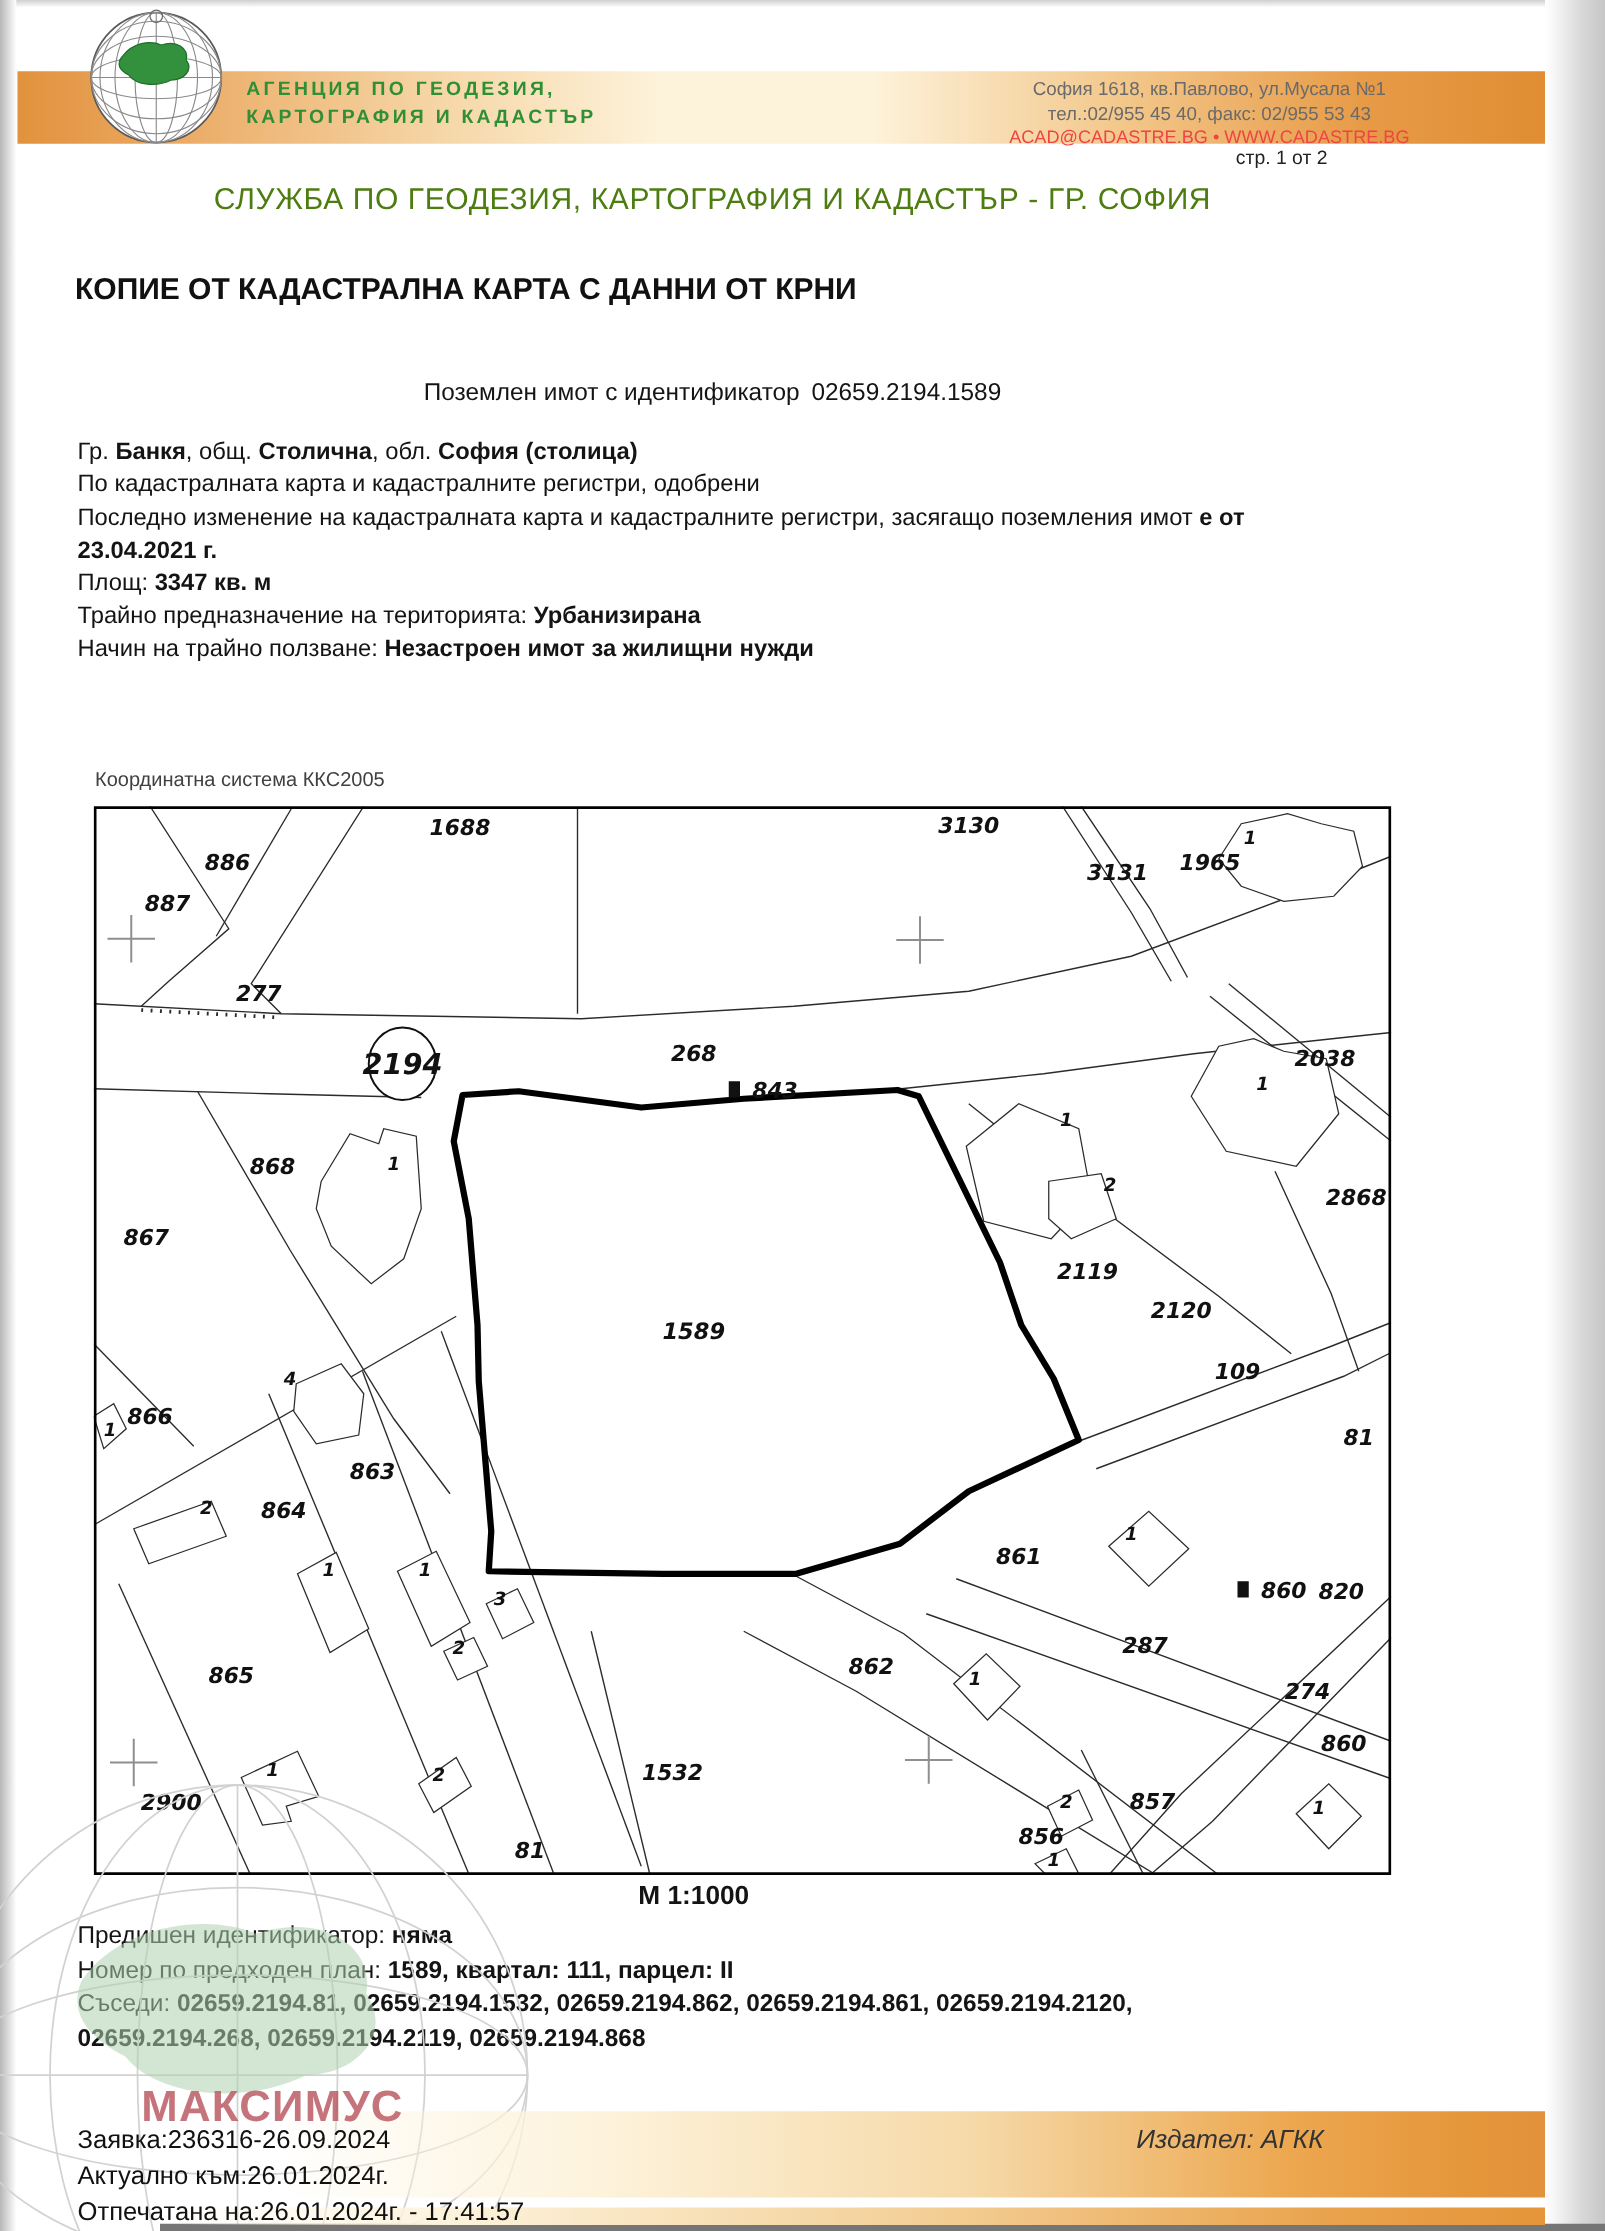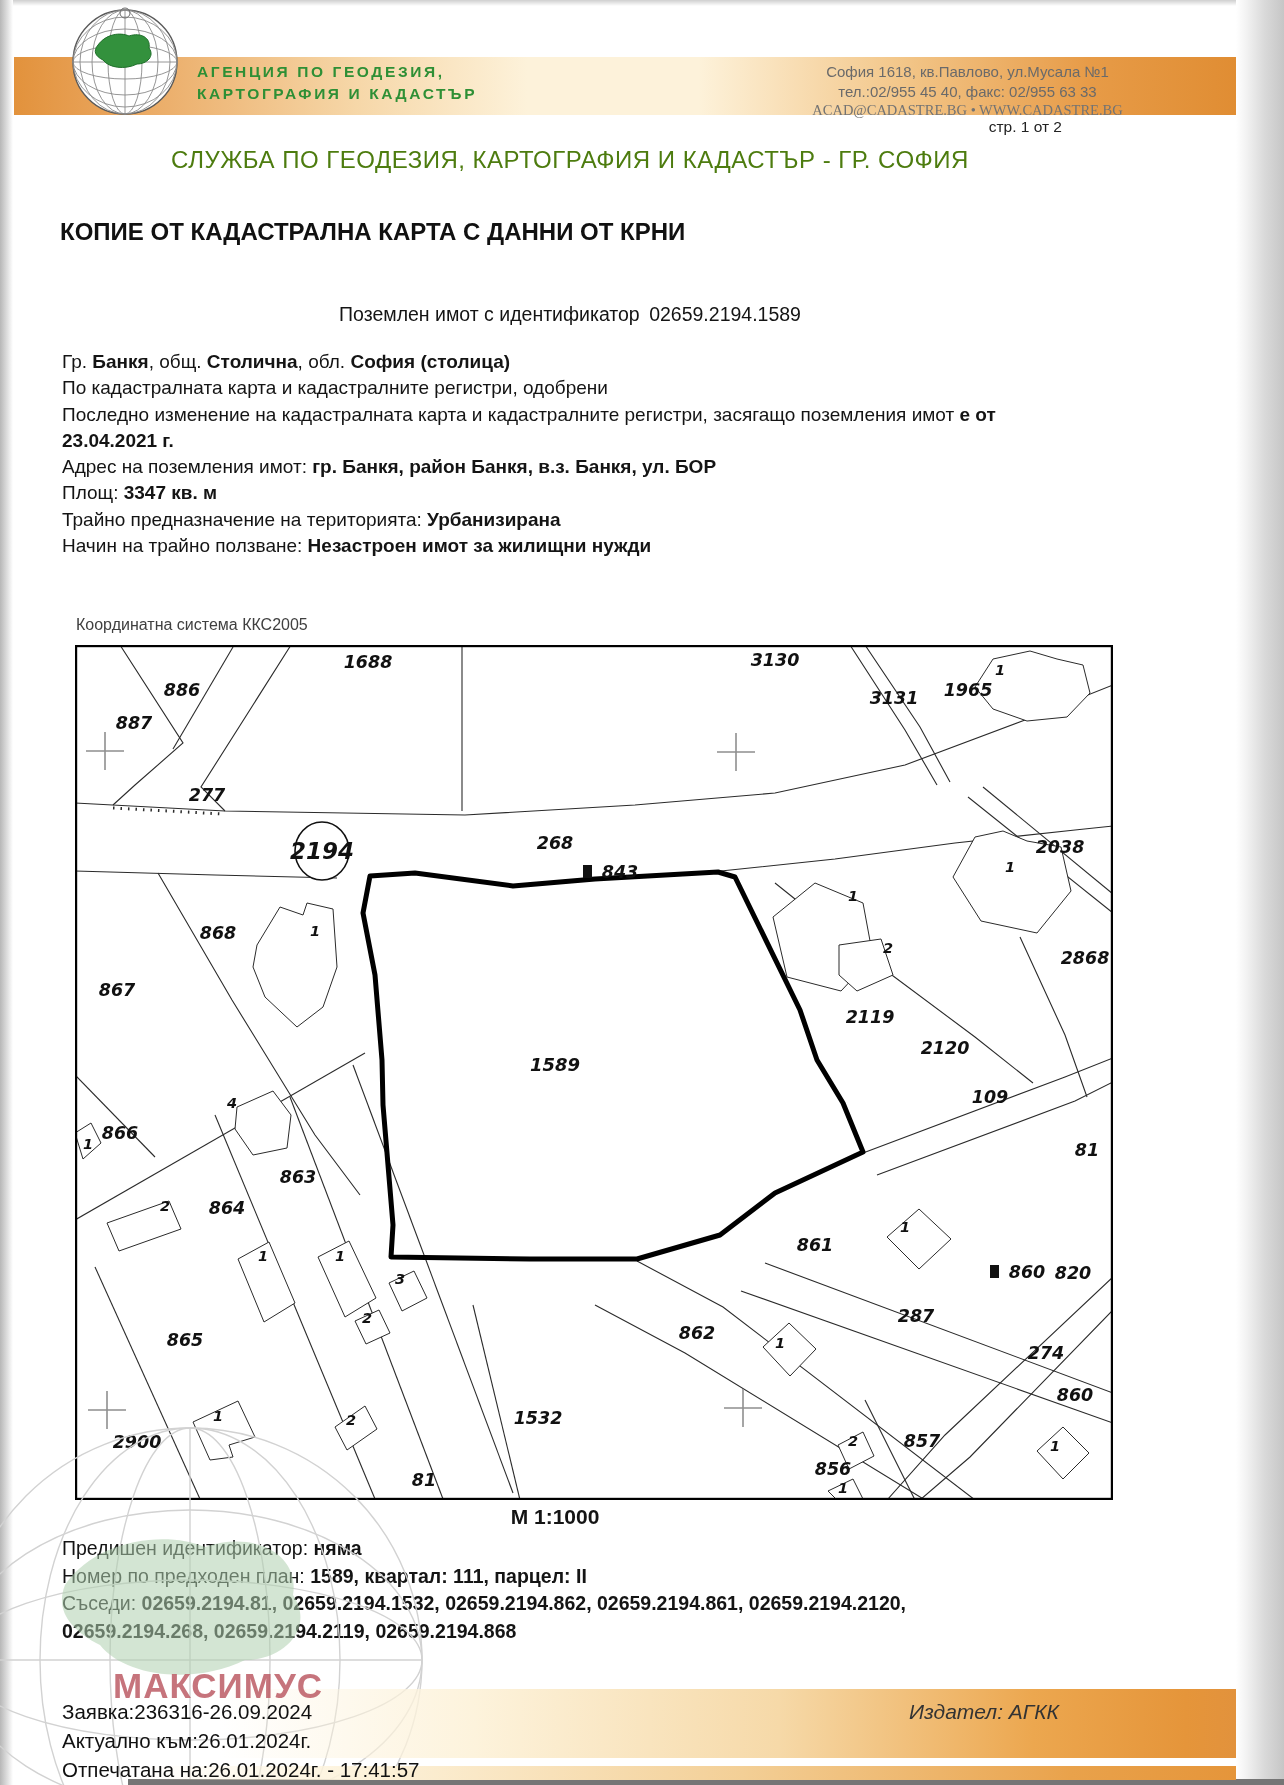--- a/index.html
+++ b/index.html
@@ -14,21 +14,21 @@
      background:linear-gradient(270deg,#c6c6c6 0%,#d9d9d9 40%,#f2f2f2 78%,#ffffff 100%);}
   .edge-bottom{position:absolute;left:128px;right:0;top:1779px;height:6px;background:#757575;}
   
   .header-bar{position:absolute;top:57px;left:14px;right:48px;height:58px;
      background:linear-gradient(90deg,#e2923c 0%,#e9a45b 8%,#f6d7a8 28%,#fdf2da 42%,#fdf2da 56%,#f3c88c 72%,#e79b47 88%,#e08d33 100%);}
   .logo{position:absolute;top:5px;left:66px;}
   .agency-name{position:absolute;top:61px;left:197px;color:#2e8f35;font-weight:bold;
      font-size:15.5px;line-height:22px;letter-spacing:2.6px;}
   .hdr-address{position:absolute;top:62px;left:795px;width:345px;text-align:center;
      font-size:15px;line-height:19.5px;color:#6a6a6a;}
-  .hdr-address .green{color:#737373;font-size:14.5px;font-family:Liberation Serif, serif;}
+  .hdr-address .green{color:#ef4444;font-size:14.5px;}
   .page-indicator{position:absolute;top:118px;right:222px;font-size:15.5px;color:#222;}
   .office-title{position:absolute;top:146px;left:60px;width:1020px;text-align:center;
      font-size:24px;letter-spacing:0.5px;color:#4d7c0f;}
   .doc-title{position:absolute;top:218px;left:60px;width:1020px;text-align:left;
      font-size:24px;font-weight:bold;color:#111;}
   .subtitle{position:absolute;top:303px;left:60px;width:1020px;text-align:center;font-size:19.5px;}
   .subtitle .b{font-weight:normal;margin-left:4px;}
   .details{position:absolute;top:349px;left:62px;width:1170px;font-size:19px;line-height:26.3px;}
   .tline .b{font-weight:bold;}
   .coord-sys{position:absolute;top:616px;left:76px;font-size:16px;color:#404040;}
@@ -80,39 +80,38 @@
     </svg>
   </div>
 
   <div class="agency-name">
     <div>АГЕНЦИЯ ПО ГЕОДЕЗИЯ,</div>
     <div>КАРТОГРАФИЯ И КАДАСТЪР</div>
   </div>
 
   <div class="hdr-address">
     <div>София 1618, кв.Павлово, ул.Мусала №1</div>
-    <div>тел.:02/955 45 40, факс: 02/955 63 33</div>
+    <div>тел.:02/955 45 40, факс: 02/955 53 43</div>
     <div class="green">ACAD@CADASTRE.BG • WWW.CADASTRE.BG</div>
   </div>
 
   <div class="page-indicator">стр. 1 от 2</div>
   <div class="office-title">СЛУЖБА ПО ГЕОДЕЗИЯ, КАРТОГРАФИЯ И КАДАСТЪР - ГР. СОФИЯ</div>
   <div class="doc-title">КОПИЕ ОТ КАДАСТРАЛНА КАРТА С ДАННИ ОТ КРНИ</div>
 
   <div class="subtitle">
     <span>Поземлен имот с  идентификатор</span>
     <span class="b">02659.2194.1589</span>
   </div>
 
   <div class="details" id="details-block">
       <div class="tline"><span>Гр. </span><span class="b">Банкя</span><span>, общ. </span><span class="b">Столична</span><span>, обл. </span><span class="b">София (столица)</span></div>
       <div class="tline"><span>По кадастралната карта и кадастралните регистри, одобрени</span></div>
       <div class="tline"><span>Последно изменение на кадастралната карта и кадастралните регистри, засягащо поземления имот </span><span class="b">е от</span></div>
       <div class="tline"><span class="b">23.04.2021 г.</span></div>
-      <div class="tline"><span>Адрес на поземления имот: </span><span class="b">гр. Банкя, район Банкя, в.з. Банкя, ул. БОР</span></div>
       <div class="tline"><span>Площ: </span><span class="b">3347 кв. м</span></div>
       <div class="tline"><span>Трайно предназначение на територията: </span><span class="b">Урбанизирана</span></div>
       <div class="tline"><span>Начин на трайно ползване: </span><span class="b">Незастроен имот за жилищни нужди</span></div>
     </div>
 
   <div class="coord-sys">Координатна система ККС2005</div>
 
   <div class="map-wrap">
     <svg width="1038" height="855" viewBox="0 0 1038 855">
 

